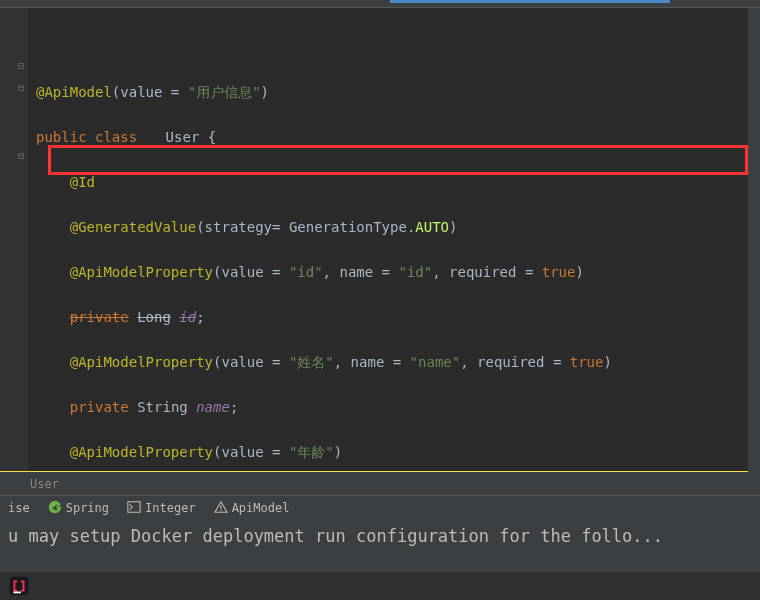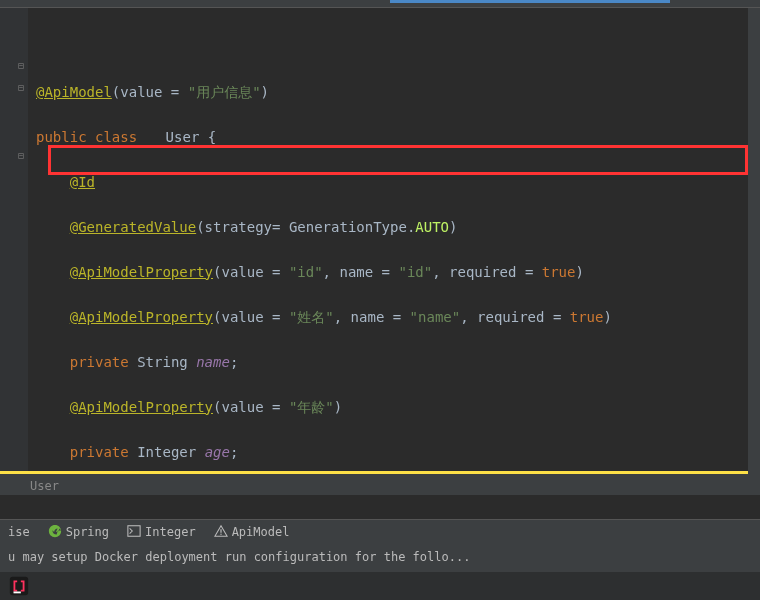--- a/index.html
+++ b/index.html
@@ -56,21 +56,21 @@
   .code {
     position: absolute;
     left: 36px;
     top: 50px;
     right: 5px;
     line-height: 22.5px;
     white-space: pre;
   }
   .code-line { display: block; height: 22.5px; }
   .kw { color: #cc7832; }
-  .ann { color: #bbb529; text-decoration: underline; }
+  .ann { color: #bbb529; }
   .str { color: #6a8759; }
   .id { color: #9876aa; font-style: italic; }
   .cls { color: #a9b7c6; padding-left: 20px; }
   .type-italic { color: #bef264; }
   .plain { color: #a9b7c6; }
   .highlighted-box {
     position: absolute;
     left: 48px;
     top: 137px;
     width: 700px;
@@ -78,32 +78,32 @@
     border: 3px solid #ff3333;
     pointer-events: none;
   }
   .breadcrumb {
     position: absolute;
     bottom: 0;
     left: 0;
     right: 0;
     height: 24px;
     background: #3c3f41;
-    border-top: 3px solid #fde047;
+    border-top: 1px solid #fde047;
     padding-left: 30px;
     line-height: 24px;
     color: #888;
     font-size: 12px;
   }
   .bottom-panel {
     position: absolute;
     bottom: 0;
     left: 0;
     right: 0;
-    height: 81px;
+    height: 105px;
     background: #3c3f41;
     border-top: 1px solid #555;
   }
   .bottom-tabs {
     display: flex;
     height: 24px;
     align-items: center;
     gap: 18px;
     padding-left: 8px;
     font-size: 12px;
@@ -111,21 +111,21 @@
   }
   .bottom-tab {
     display: flex;
     align-items: center;
     gap: 4px;
     cursor: pointer;
   }
   .bottom-tab svg { width: 14px; height: 14px; }
   .notification {
     padding: 6px 8px;
-    font-size: 12px;
+    font-size: 17px;
     color: #bbbbbb;
     font-family: monospace;
   }
   .statusbar {
     position: absolute;
     bottom: 0;
     left: 0;
     right: 0;
     height: 28px;
     background: #2d2f30;
@@ -162,20 +162,21 @@
     <span class="gutter-icon" style="top:74px">⊟</span>
     <span class="gutter-icon" style="top:142px">⊟</span>
   </div>
 
   <div class="code">
 <span class="code-line"><span class="ann">@ApiModel</span><span class="plain">(</span><span class="plain">value = </span><span class="str">"用户信息"</span><span class="plain">)</span></span>
 <span class="code-line"><span class="kw">public</span> <span class="kw">class</span> <span class="cls">User {</span></span>
 <span class="code-line">    <span class="ann">@Id</span></span>
 <span class="code-line">    <span class="ann">@GeneratedValue</span><span class="plain">(</span><span class="plain">strategy= GenerationType.</span><span class="type-italic">AUTO</span><span class="plain">)</span></span>
 <span class="code-line">    <span class="ann">@ApiModelProperty</span><span class="plain">(</span><span class="plain">value = </span><span class="str">"id"</span><span class="plain">, name = </span><span class="str">"id"</span><span class="plain">, required = </span><span class="kw">true</span><span class="plain">)</span></span>
+<span class="code-line">    <span class="kw" style="text-decoration:line-through">private</span> <span class="plain" style="text-decoration:line-through">Long</span> <span class="id" style="text-decoration:line-through">id</span><span class="plain">;</span></span>
 <span class="code-line">    <span class="ann">@ApiModelProperty</span><span class="plain">(</span><span class="plain">value = </span><span class="str">"姓名"</span><span class="plain">, name = </span><span class="str">"name"</span><span class="plain">, required = </span><span class="kw">true</span><span class="plain">)</span></span>
 <span class="code-line">    <span class="kw">private</span> <span class="plain">String</span> <span class="id">name</span><span class="plain">;</span></span>
 <span class="code-line">    <span class="ann">@ApiModelProperty</span><span class="plain">(</span><span class="plain">value = </span><span class="str">"年龄"</span><span class="plain">)</span></span>
 <span class="code-line">    <span class="kw">private</span> <span class="plain">Integer</span> <span class="id">age</span><span class="plain">;</span></span>
 
 
 
 
 
 

